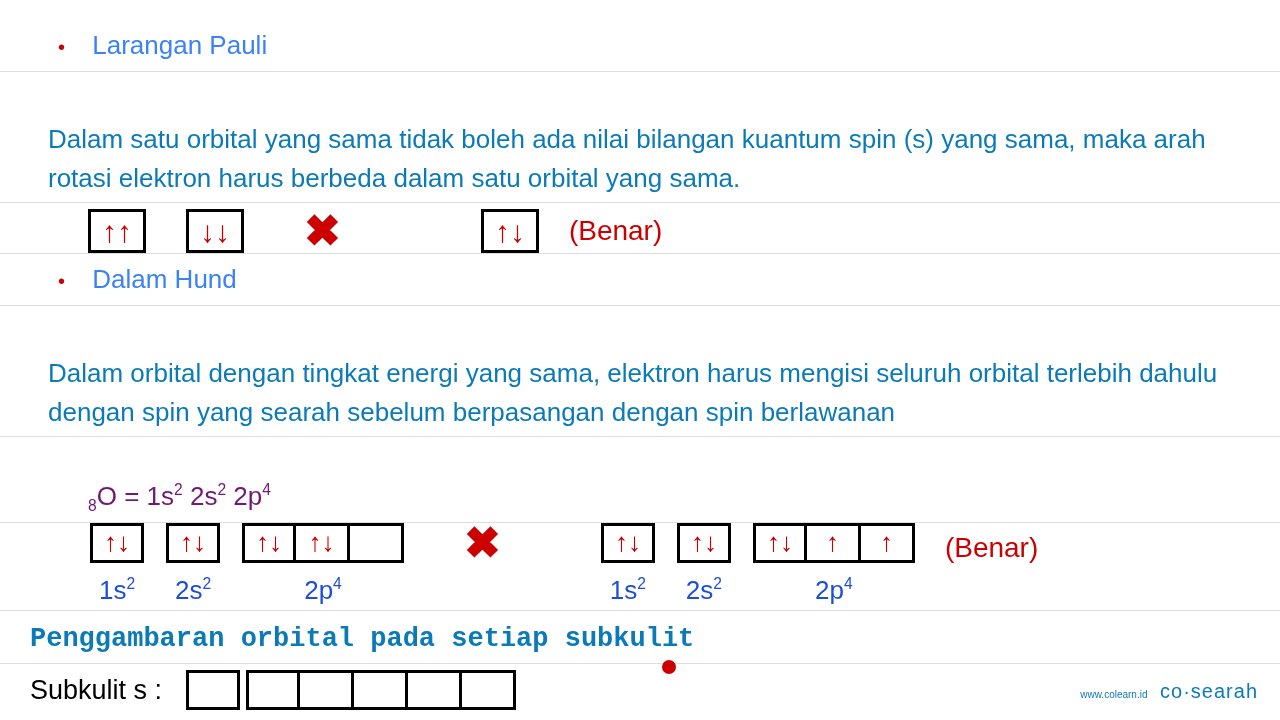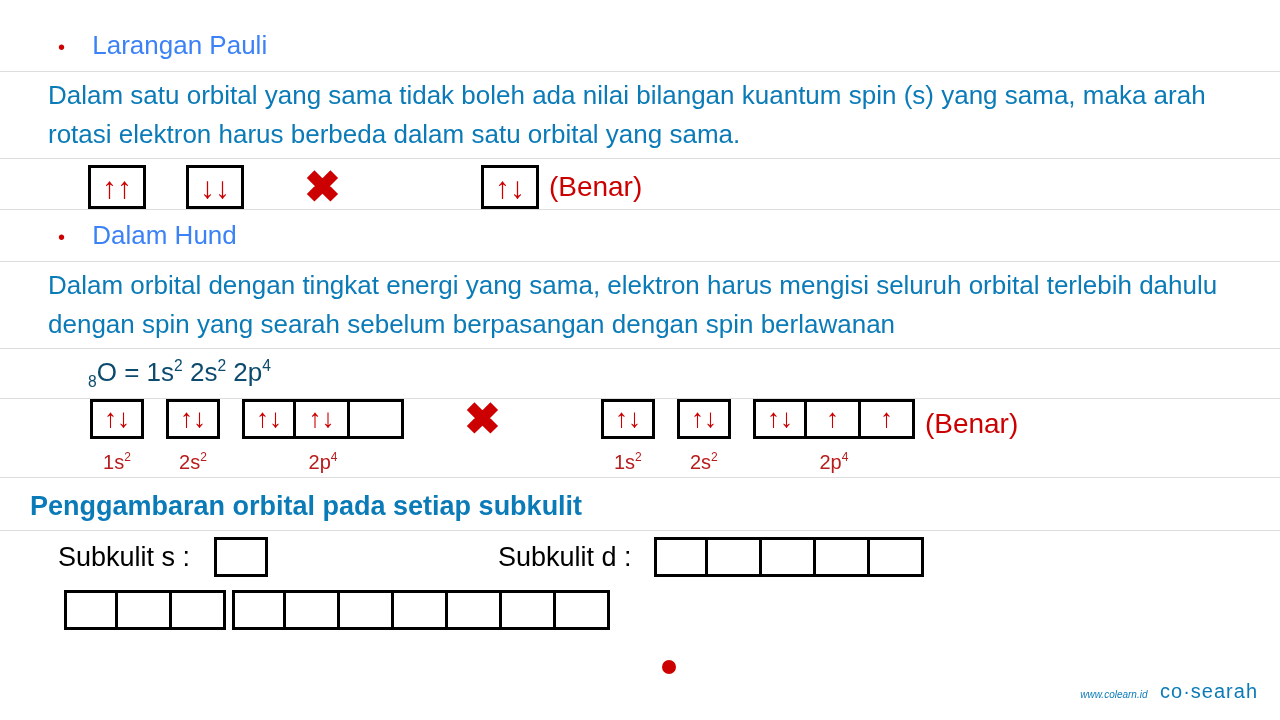--- a/index.html
+++ b/index.html
@@ -9,52 +9,52 @@
     height: 720px;
     background: #fff;
     position: relative;
     padding: 20px 30px 0 30px;
     font-size: 26px;
     line-height: 1.5;
   }
   .hr { border-top: 1px solid #ddd; margin: 0 -30px; }
   .red { color: #3b82f6; }
   .blue { color: #0b7bb8; }
-  .black { color: #0c4a6e; }
+  .black { color: #701a75; margin-top: 36px; }
   .bullet { color: #cc0000; font-size: 20px; margin: 0 20px 0 28px; vertical-align: middle; }
   .row { padding: 4px 0 4px 18px; }
   .title-row { padding: 6px 0 6px 0; }
   .orb-row { padding: 6px 0 0 58px; display:flex; align-items:center; gap:0; }
   .box {
     display:inline-flex; align-items:center; justify-content:center;
     width:58px; height:44px; border:3px solid #000;
     font-size:30px; color:#cc0000; vertical-align:middle;
     font-weight: normal;
   }
   .box-sm { width:54px; height:40px; font-size:26px; }
   .group { display:inline-flex; }
   .group .box + .box { border-left:none; }
   .gap { display:inline-block; width:40px; }
   .gap-lg { display:inline-block; width:120px; }
   .cross-bold { color:#cc0000; font-size:44px; font-weight:900; margin:0 20px; line-height:1; }
-  .benar { color:#cc0000; font-size:28px; margin-left:10px; }
+  .benar { color:#cc0000; font-size:28px; margin-left:30px; }
   .conf-row { display:flex; align-items:center; gap:0; padding-left:60px; }
   .conf-block { display:flex; flex-direction:column; align-items:center; }
-  .conf-label { color:#b91c1c; font-size:20px; margin-top:8px; }
+  .conf-label { color:#1d4ed8; font-size:26px; margin-top:8px; }
   sup { font-size:0.6em; vertical-align:super; }
   sub { font-size:0.6em; vertical-align:sub; }
-  .sect-title { color:#0b7bb8; font-weight:bold; font-size:27px; padding:8px 0 4px 0; }
-  .subk-row { display:flex; align-items:flex-start; padding:6px 0; font-size:27px;margin-left:28px; }
+  .sect-title { color:#0b7bb8; font-weight:bold; font-size:27px; padding:8px 0 4px 0;font-family:Liberation Mono, monospace; }
+  .subk-row { display:flex; align-items:flex-start; padding:6px 0; font-size:27px; }
   .subk-label { color:#000; width:150px; }
   .subk-row .group { margin-left:6px; }
   .subk-col2 { margin-left:90px; width:150px; }
   .dot { position:absolute; width:14px; height:14px; background:#cc0000; border-radius:50%; left:662px; top:660px; }
   .logo { position:absolute; right:22px; bottom:14px; color:#0b7bb8; font-size:20px; letter-spacing:1px; }
-  .logo small { font-size:10px; color:#0b7bb8; letter-spacing:0; margin-right:6px;font-style:italic; }
-  .indent { padding-left: 18px; }
+  .logo small { font-size:10px; color:#0b7bb8; letter-spacing:0; margin-right:6px; }
+  .indent { padding-left: 18px; margin-top: 44px; }
 </style>
 </head>
 <body>
 
 <div class="title-row">
   <span class="bullet">•</span>
   <span class="red">Larangan Pauli</span>
 </div>
 <div class="hr"></div>
 <div class="row blue indent">Dalam satu orbital yang sama tidak boleh ada nilai bilangan kuantum spin (s) yang sama, maka arah rotasi elektron harus berbeda dalam satu orbital yang sama.</div>
@@ -130,21 +130,20 @@
 <div class="hr"></div>
 
 <div class="sect-title">Penggambaran orbital pada setiap subkulit</div>
 <div class="hr"></div>
 
 <div class="subk-row">
   <span class="subk-label">Subkulit s :</span>
   <span class="group">
     <span class="box box-sm"></span>
   </span>
-  <span class="subk-col2" style="margin-left:230px;">Subkulit d :</span>
   <span class="group">
     <span class="box box-sm"></span>
     <span class="box box-sm"></span>
     <span class="box box-sm"></span>
     <span class="box box-sm"></span>
     <span class="box box-sm"></span>
   </span>
 </div>
 
 <div class="subk-row">

